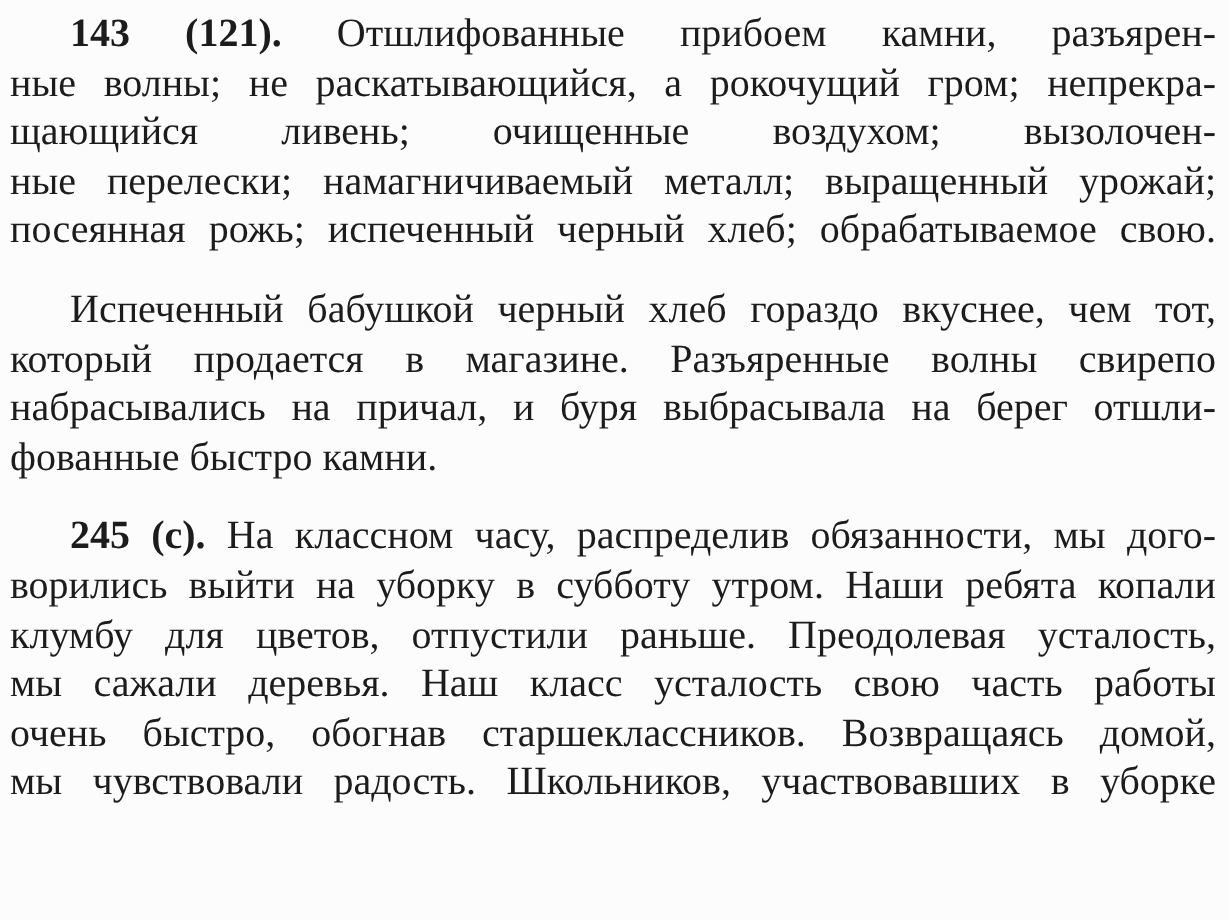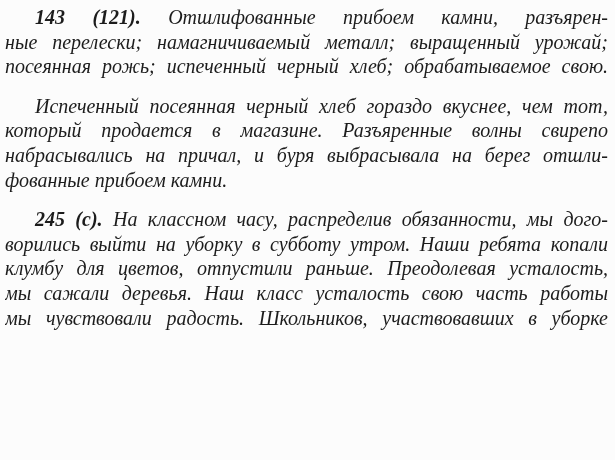--- a/index.html
+++ b/index.html
@@ -27,47 +27,49 @@
     margin: 0;
   }
   .paragraph + .paragraph {
     margin-top: 15px;
   }
   .line {
     white-space: nowrap;
     text-align: justify;
     text-align-last: justify;
     overflow: hidden;
-    font-style: italic;
   }
   .line.last {
     text-align-last: left;
   }
   .line.first {
     text-indent: 30px;
   }
   .line b {
     font-weight: bold;
   }
 </style>
 </head>
 <body style="--bg: #fcfcfc; --fg: #1c1c1c;">
 
 <div class="page">
   <div class="paragraph">
       <div class="line first"><b>143 (121).</b> Отшлифованные прибоем камни, разъярен-</div>
+      <div class="line">ные волны; не раскатывающийся, а рокочущий гром; непрекра-</div>
+      <div class="line">щающийся ливень; очищенные воздухом; вызолочен-</div>
       <div class="line">ные перелески; намагничиваемый металл; выращенный урожай;</div>
       <div class="line">посеянная рожь; испеченный черный хлеб; обрабатываемое свою.</div>
     </div>
   <div class="paragraph">
-      <div class="line first">Испеченный посеянная черный хлеб гораздо вкуснее, чем тот,</div>
+      <div class="line first">Испеченный бабушкой черный хлеб гораздо вкуснее, чем тот,</div>
       <div class="line">который продается в магазине. Разъяренные волны свирепо</div>
       <div class="line">набрасывались на причал, и буря выбрасывала на берег отшли-</div>
-      <div class="line last">фованные прибоем камни.</div>
+      <div class="line last">фованные быстро камни.</div>
     </div>
   <div class="paragraph">
       <div class="line first"><b>245 (с).</b> На классном часу, распределив обязанности, мы дого-</div>
       <div class="line">ворились выйти на уборку в субботу утром. Наши ребята копали</div>
       <div class="line">клумбу для цветов, отпустили раньше. Преодолевая усталость,</div>
       <div class="line">мы сажали деревья. Наш класс усталость свою часть работы</div>
+      <div class="line">очень быстро, обогнав старшеклассников. Возвращаясь домой,</div>
       <div class="line">мы чувствовали радость. Школьников, участвовавших в уборке</div>
     </div>
 </div>
 
 </body></html>

